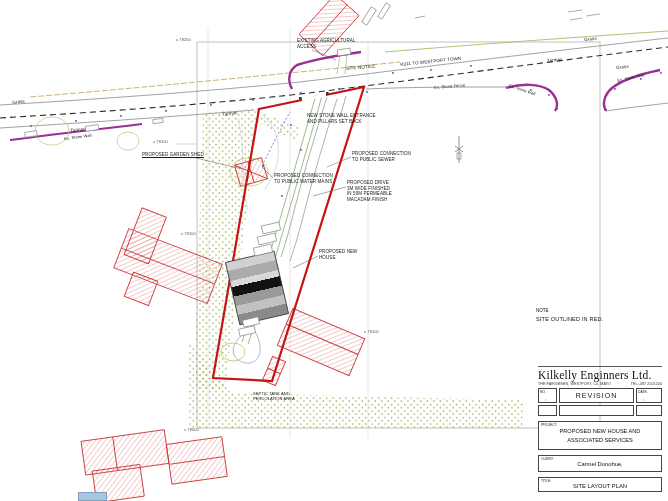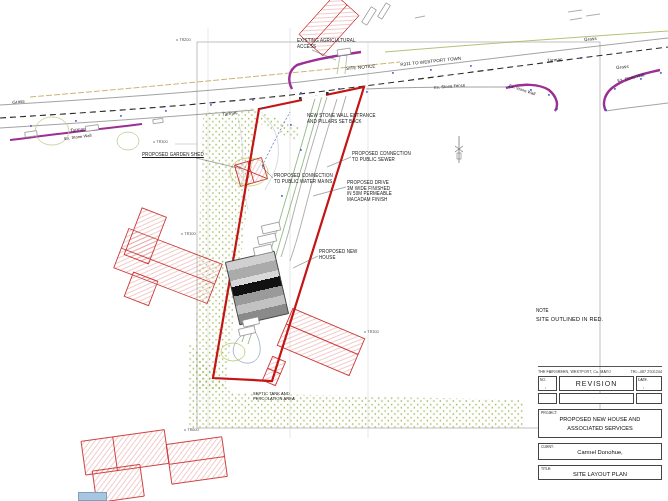--- a/index.html
+++ b/index.html
@@ -271,20 +271,21 @@
       <div class="tiny-label gray" style="left: 181px; top: 231px; font-size: 4px;">x 78100</div>
       <div class="tiny-label gray" style="left: 364px; top: 329px; font-size: 4px;">x 78100</div>
     </div>
 
   <div class="note-block">
     <div class="note-heading">NOTE</div>
     <div class="note-body">SITE OUTLINED IN RED.</div>
   </div>
 
   <div class="title-block">
+    <div class="tb-company">Kilkelly Enginners Ltd.</div>
     <div class="tb-addr">
       <span>THE FAIRGREEN, WESTPORT, Co. MAYO</span>
       <span>TEL:-087 2505244</span>
     </div>
     <div class="tb-revrow">
       <div class="tb-cell tb-no">
         <span class="cell-label">NO.</span>
         <span class="cell-comma">,</span>
       </div>
       <div class="tb-cell tb-rev">

